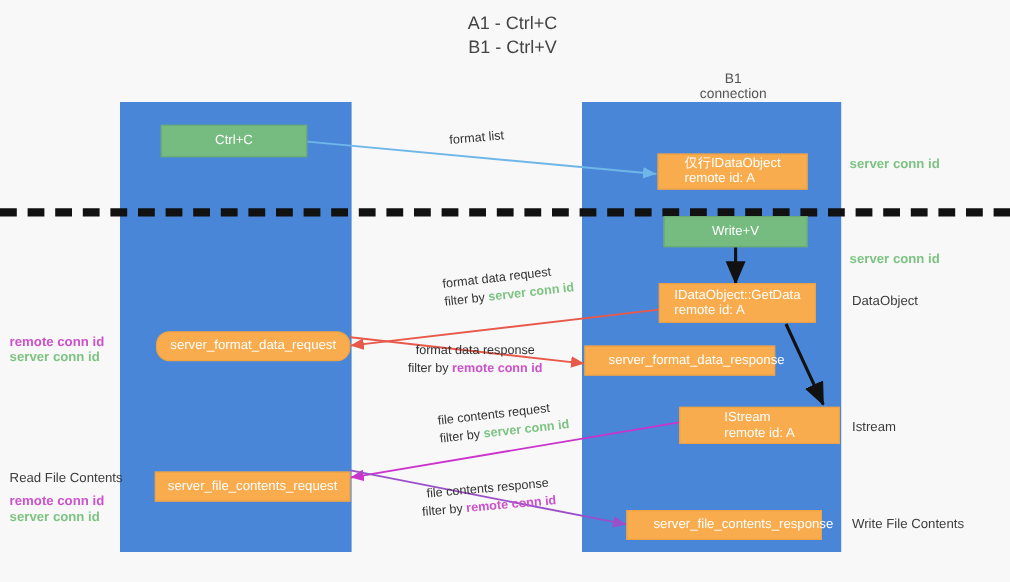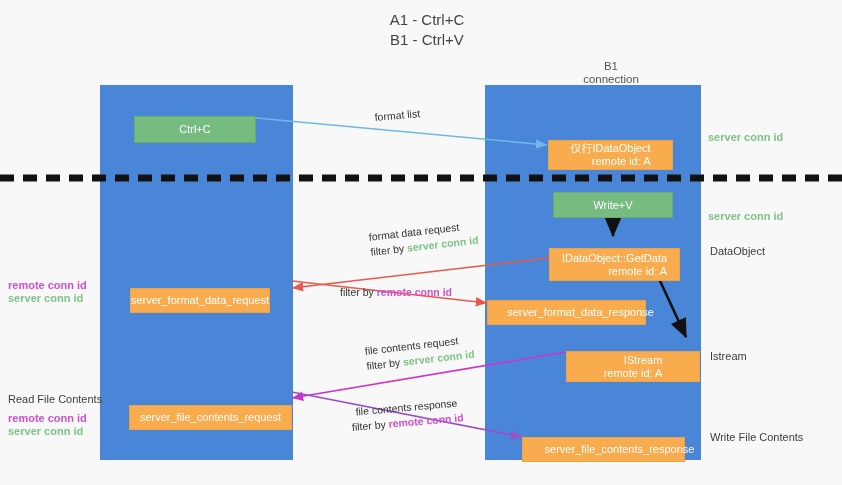--- a/index.html
+++ b/index.html
@@ -43,24 +43,23 @@
   .node {
     position: absolute;
     box-sizing: border-box;
     display: flex;
     flex-direction: column;
     align-items: center;
     justify-content: center;
     color: #ffffff;
     font-size: 11px;
     line-height: 13px;
-    text-align: right;
+    text-align: left;
     white-space: pre-line;
     padding: 2px 4px;
-    margin-top: 12px;
   }
   .node.green {
     background: #76bb7f;
     border: 1px solid #6aab72;
   }
   .node.orange {
     background: #f9ac4e;
     border: 1px solid #eda244;
   }
   .side-label {
@@ -161,21 +160,21 @@
   <div class="node green" style="left:134px; top:104px; width:122px; height:27px;">Ctrl+C</div>
 
   <div class="node orange" style="left:548px; top:128px; width:125px; height:30px;">仅行IDataObject
 remote id: A</div>
 
   <div class="node green" style="left:553px; top:180px; width:120px; height:26px;">Write+V</div>
 
   <div class="node orange" style="left:549px; top:236px; width:131px; height:33px;">IDataObject::GetData
 remote id: A</div>
 
-  <div class="node orange" style="left:130px; top:276px; width:140px; height:25px;">server_format_data_request</div>
+  <div class="node orange" style="left:130px; top:276px; width:162px; height:25px;border-radius:11px;">server_format_data_request</div>
 
   <div class="node orange" style="left:487px; top:288px; width:159px; height:25px;padding-left:32px;">server_format_data_response</div>
 
   <div class="node orange" style="left:566px; top:339px; width:134px; height:31px;">IStream
 remote id: A</div>
 
   <div class="node orange" style="left:129px; top:393px; width:163px; height:25px;">server_file_contents_request</div>
 
   <div class="node orange" style="left:522px; top:425px; width:163px; height:25px;padding-left:36px;">server_file_contents_response</div>
 
@@ -201,20 +200,21 @@
   </div>
 
   <div class="edge-label rot" style="left:368px; top:230px; transform: rotate(-6.5deg);">
     <div>format data request</div>
     <div>
       <span>filter by </span><span class="conn-green">server conn id</span>
     </div>
   </div>
 
   <div class="edge-label rot" style="left:340px; top:285px; transform: rotate(0deg);">
+    <div style="text-align:center;">format data response</div>
     <div style="text-align:center;">
       <span>filter by </span><span class="conn-purple">remote conn id</span>
     </div>
   </div>
 
   <div class="edge-label rot" style="left:364px; top:344px; transform: rotate(-6.5deg);">
     <div>file contents request</div>
     <div>
       <span>filter by </span><span class="conn-green">server conn id</span>
     </div>

